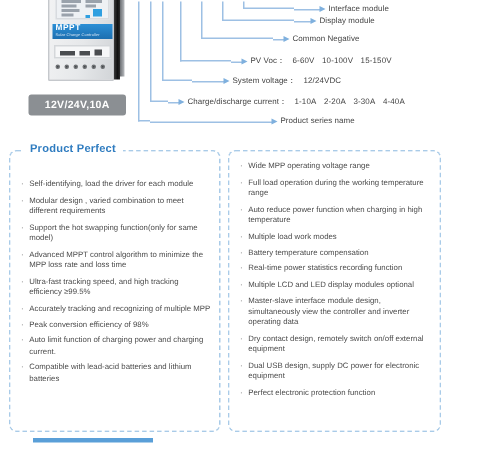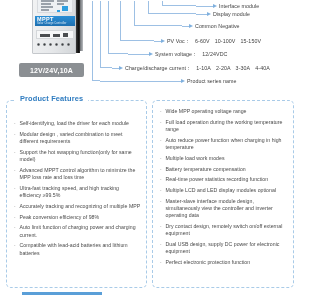--- a/index.html
+++ b/index.html
@@ -314,21 +314,21 @@
       <div class="arrow" style="left:89px;  top:78.6px;"></div>
       <div class="nlabel" style="left:95px;  top:78px;">
         <span>Product series name</span>
       </div>
     </div>
   </div>
 
   <div id="features">
 
     <div class="fbox" id="fbox-left">
-      <div id="features-title">Product Features</div>
+      <div id="features-title">Product Perfect</div>
       <div class="flist">
         <div class="fitem">
           <span class="dot">·</span>
           <span>Self-identifying, load the driver for each module</span>
         </div>
         <div class="fitem">
           <span class="dot">·</span>
           <span>Modular design , varied combination to meet different  requirements</span>
         </div>
         <div class="fitem">

